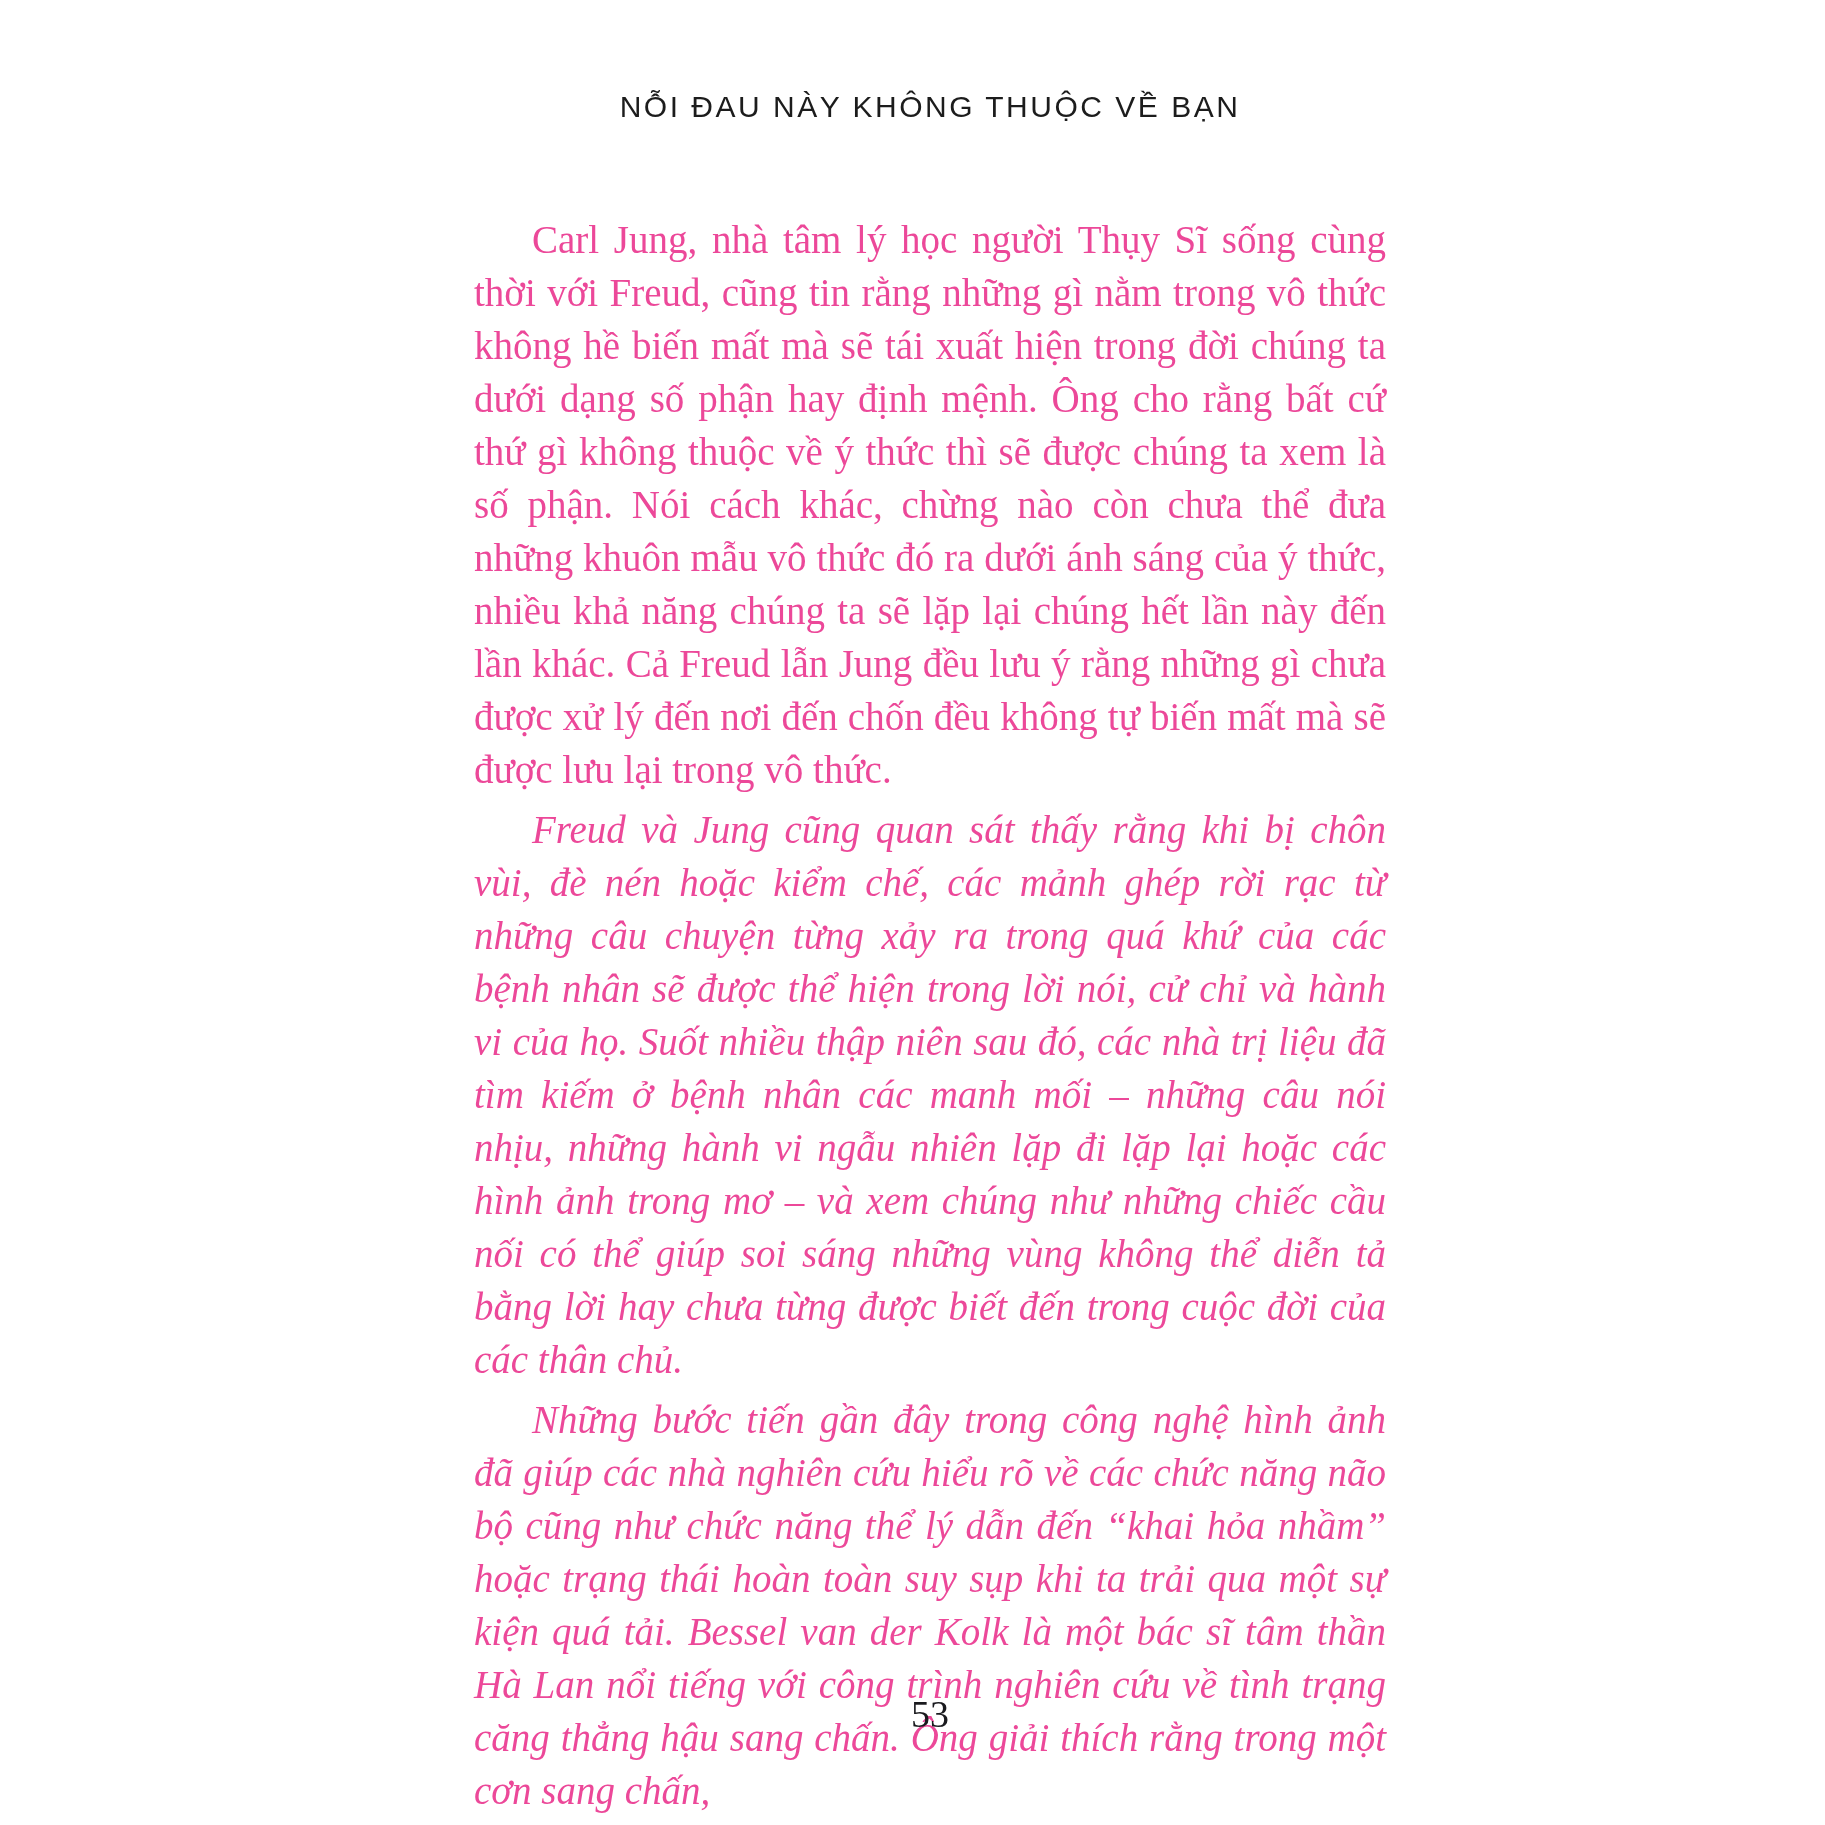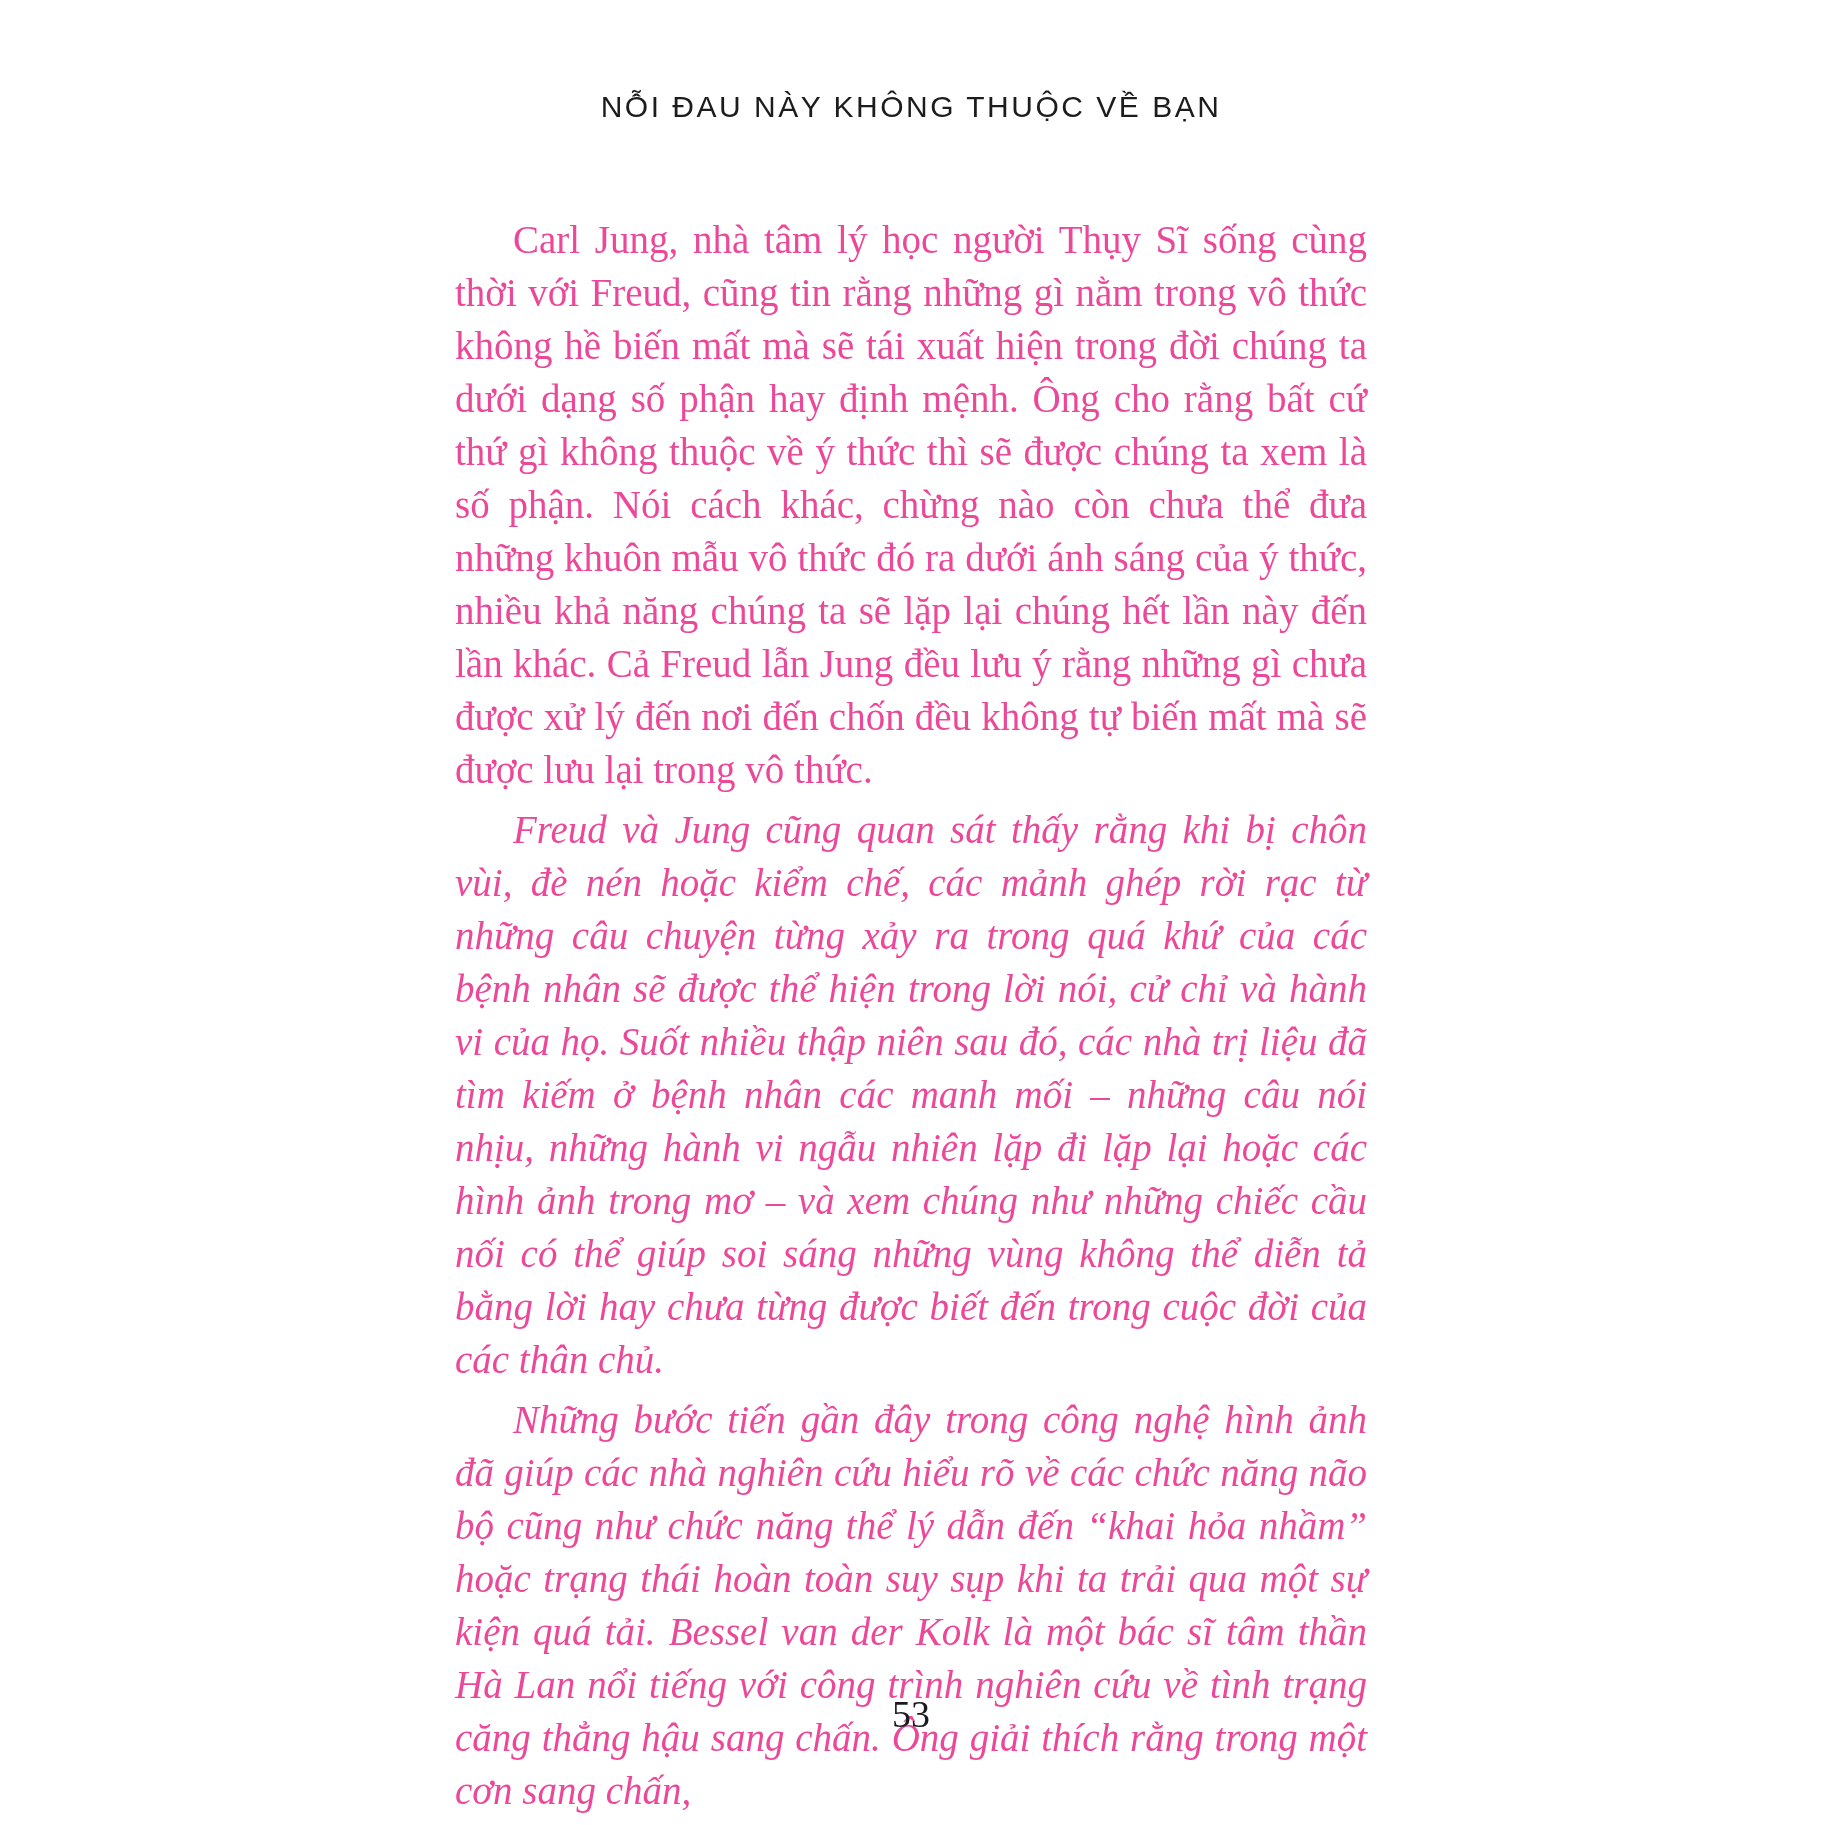--- a/index.html
+++ b/index.html
@@ -9,20 +9,21 @@
     width: 1825px;
     height: 1825px;
     overflow: hidden;
   }
   .book-page {
     position: relative;
     width: 1545px;
     height: 1825px;
     background: #ffffff;
     color: #1f1f1f;
+    margin-left: 19px;
   }
   .running-header {
     position: absolute;
     top: 90px;
     left: 455px;
     width: 912px;
     text-align: center;
     font-family: "Liberation Sans", sans-serif;
     font-size: 30px;
     font-weight: 400;

